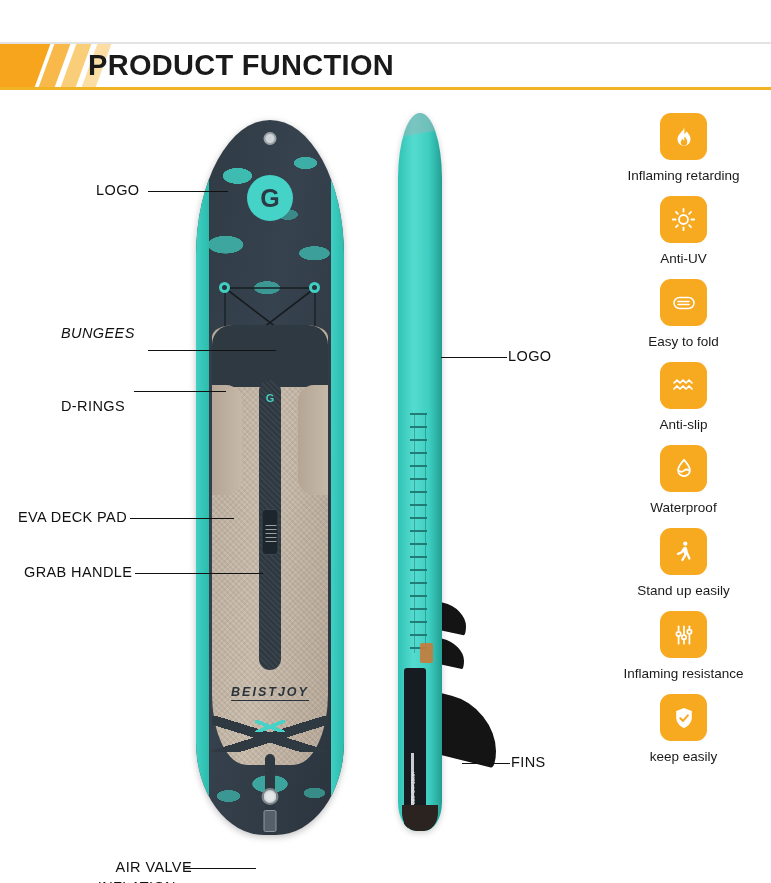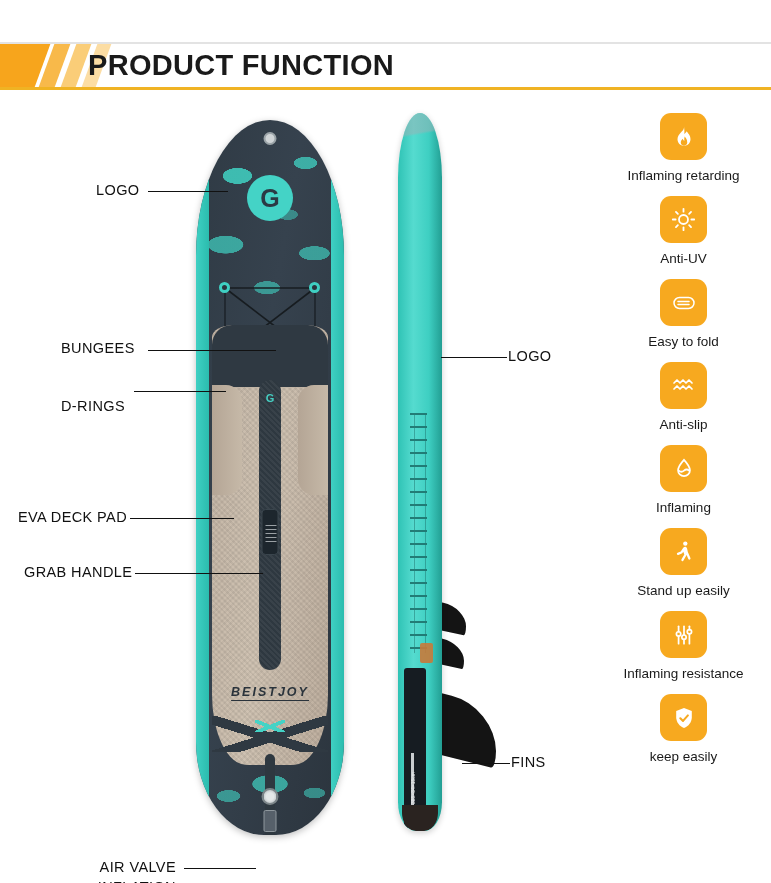--- a/index.html
+++ b/index.html
@@ -479,33 +479,33 @@
       <div class="bs-dims">
         <span>385×84×15cm</span>
       </div>
       <div class="bs-tailcap"></div>
     </div>
   </div>
 
   <div class="callout" style="left:96px;  top:86px;">LOGO</div>
   <div class="leader" style="left:148px; top:96px;  width:80px;"></div>
 
-  <div class="callout" style="left:61px;  top:244px;">BUNGEES</div>
+  <div class="callout" style="left:61px;  top:229px;font-style:italic;">BUNGEES</div>
   <div class="leader" style="left:148px; top:255px; width:128px;"></div>
 
   <div class="callout" style="left:61px;  top:286px;margin-top:16px;">D-RINGS</div>
   <div class="leader" style="left:134px; top:296px; width:92px;"></div>
 
   <div class="callout" style="left:18px;  top:413px;">EVA DECK PAD</div>
   <div class="leader" style="left:130px; top:423px; width:104px;"></div>
 
   <div class="callout" style="left:24px;  top:468px;">GRAB HANDLE</div>
   <div class="leader" style="left:135px; top:478px; width:128px;"></div>
 
-  <div class="callout right-al" style="left:0px; top:763px; width:176px;padding-left:40px;">AIR VALVE</div>
+  <div class="callout right-al" style="left:16px; top:763px; width:176px;padding-left:40px;">AIR VALVE</div>
   <div class="leader" style="left:184px; top:773px; width:72px;"></div>
 
   <div class="callout right-al" style="left:0px; top:783px; width:176px;">INFLATION</div>
 
   <div class="leader" style="left:441px; top:262px; width:66px;"></div>
   <div class="callout" style="left:508px; top:252px;">LOGO</div>
 
   <div class="leader" style="left:462px; top:668px; width:48px;"></div>
   <div class="callout" style="left:511px; top:658px;">FINS</div>
 
@@ -559,21 +559,21 @@
       <div class="feat-label">Anti-slip</div>
     </div>
 
     <div class="feature">
       <div class="feat-icon">
         <svg width="26" height="26" viewBox="0 0 24 24" fill="none" stroke="#fff" stroke-width="1.6">
           <path d="M12 3.5c0 0-5.5 6-5.5 9.6A5.5 5.5 0 0 0 12 18.6a5.5 5.5 0 0 0 5.5-5.5C17.5 9.5 12 3.5 12 3.5z"></path>
           <path d="M7.2 13.5c1.6 1.4 3.2 1.4 4.8 0s3.2-1.4 4.8 0" stroke-linecap="round"></path>
         </svg>
       </div>
-      <div class="feat-label">Inflaming</div>
+      <div class="feat-label">Waterproof</div>
     </div>
 
     <div class="feature">
       <div class="feat-icon">
         <svg width="26" height="26" viewBox="0 0 24 24" fill="#fff">
           <circle cx="13.2" cy="4.2" r="2"></circle>
           <path d="M13.6 7.1c-.9-.2-1.8.2-2.3 1L9 11.6l-2.9 1.2a1 1 0 0 0 .7 1.9l3.2-1.3c.3-.1.5-.3.7-.6l.6-1 1 2.4-2.6 4.6a1.05 1.05 0 0 0 1.8 1.1l2.9-5.1 1.6 3.6a1.05 1.05 0 0 0 1.95-.8l-2.4-5.6-.7-3.2c-.15-.8-.7-1.4-1.25-1.7z"></path>
         </svg>
       </div>
       <div class="feat-label">Stand up easily</div>

